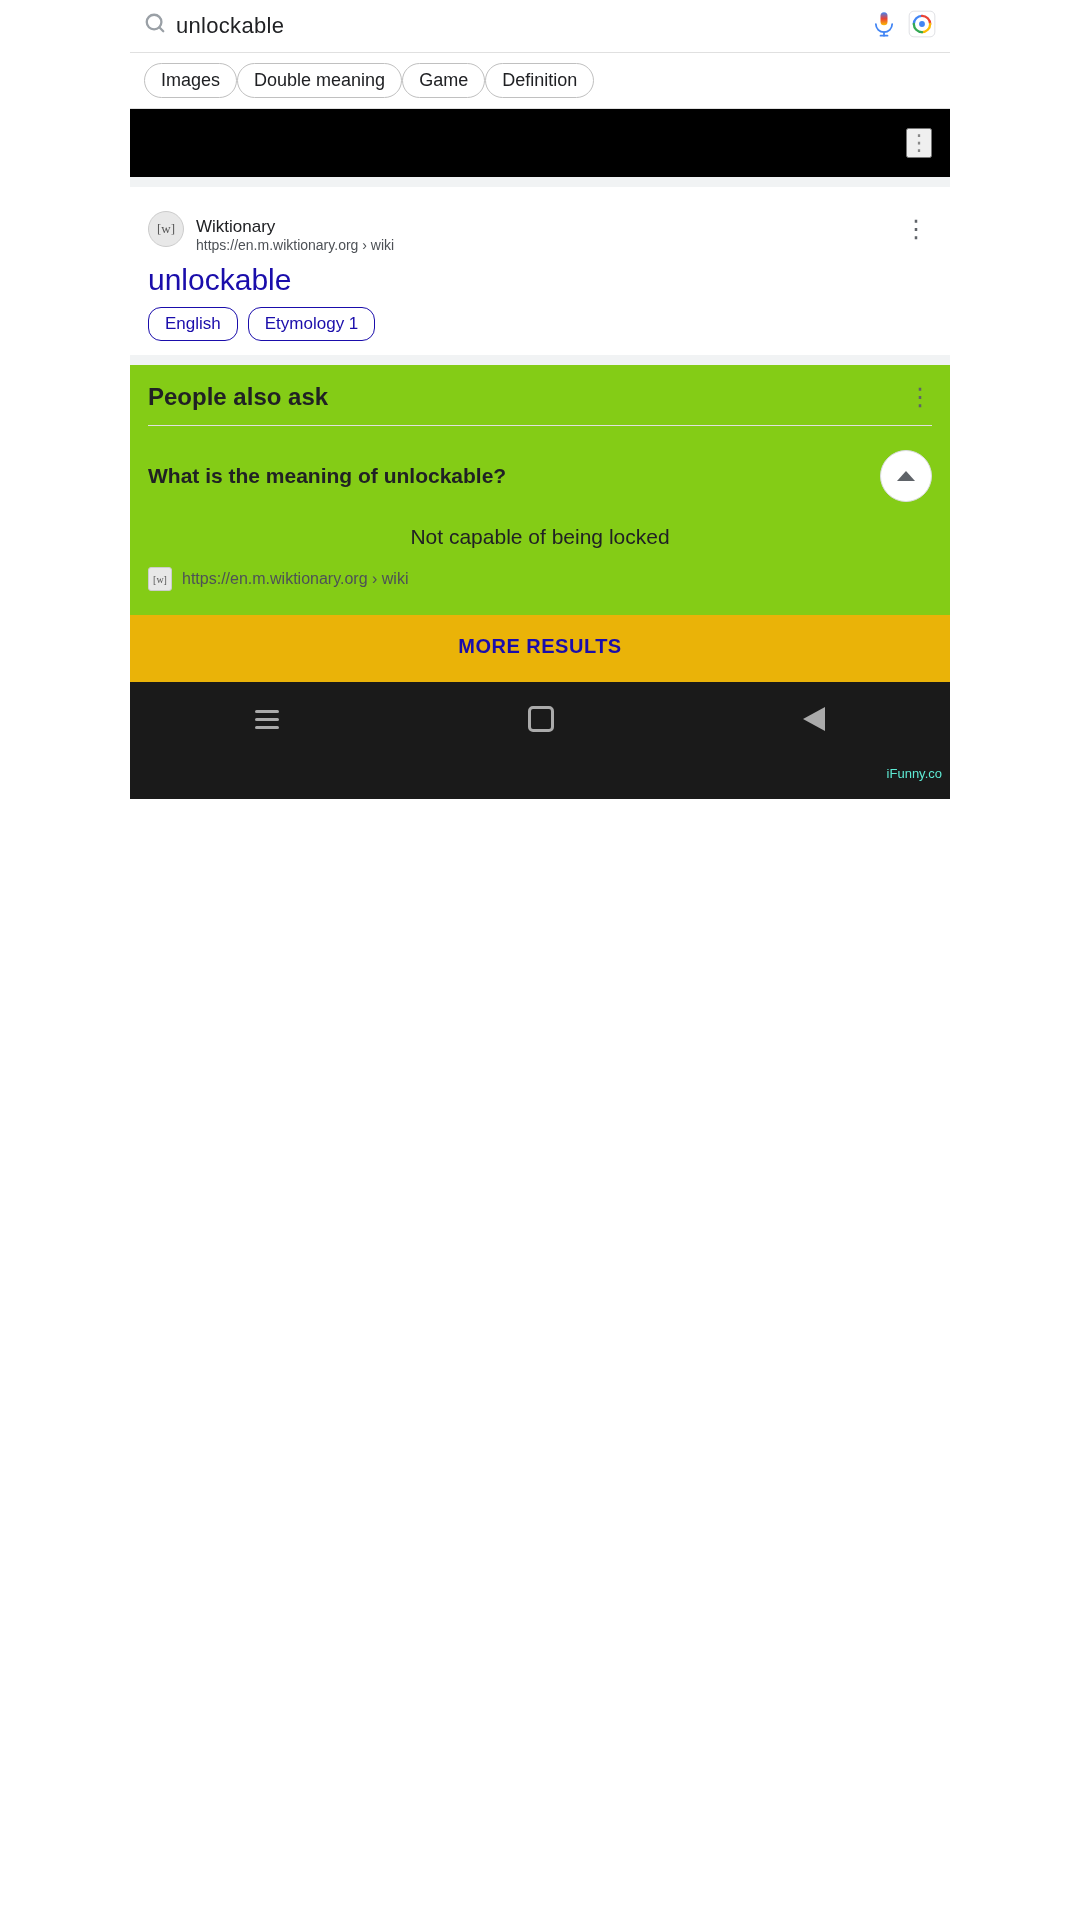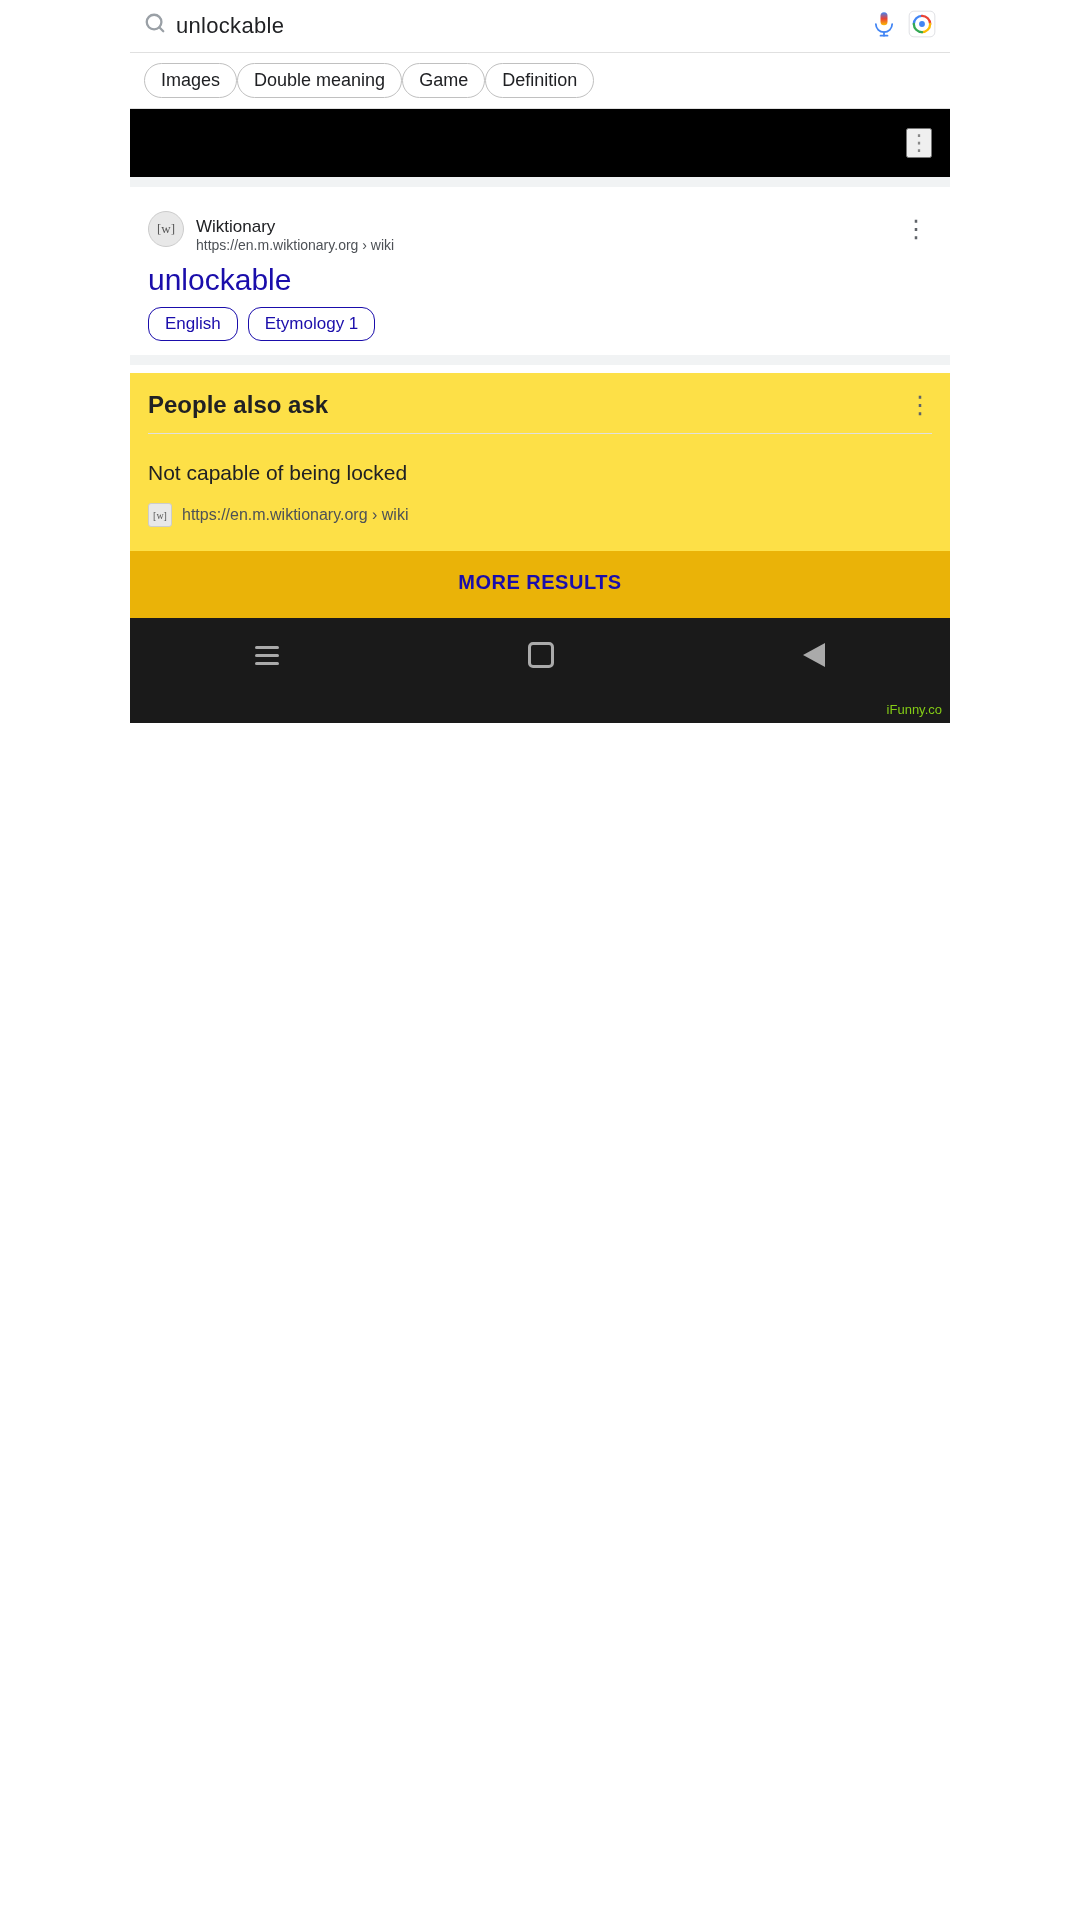--- a/index.html
+++ b/index.html
@@ -142,23 +142,22 @@
       border-radius: 13px;
       padding: 6px 16px;
       font-size: 17px;
       color: #1a0dab;
       background: #fff;
       cursor: pointer;
     }
 
     
     .paa-section {
-      background: #fde047;
+      background: #84cc16;
       padding: 18px 18px 0 18px;
-      margin-top: 8px;
     }
     .paa-header {
       display: flex;
       align-items: center;
       justify-content: space-between;
       margin-bottom: 14px;
     }
     .paa-title {
       font-size: 24px;
       font-weight: 700;
@@ -201,20 +200,21 @@
     .chevron-up {
       width: 0; height: 0;
       border-left: 9px solid transparent;
       border-right: 9px solid transparent;
       border-bottom: 10px solid #5f6368;
     }
 
     
     .paa-answer-block {
       padding: 8px 0 18px 0;
+      text-align: center;
     }
     .paa-short-answer {
       font-size: 21px;
       color: #202124;
       margin-bottom: 16px;
       line-height: 1.4;
     }
     .paa-long-answer {
       font-size: 20px;
       color: #202124;
@@ -295,23 +295,23 @@
       width: 0; height: 0;
       border-top: 12px solid transparent;
       border-bottom: 12px solid transparent;
       border-right: 22px solid #aaa;
     }
 
     
     .ifunny-watermark {
       background: #1a1a1a;
       text-align: right;
-      padding: 2px 8px 6px 0;
+      padding: 2px 8px 18px 0;
       font-size: 13px;
-      color: #84cc16;
+      color: #5eead4;
     }
   </style>
 </head>
 <body>
 
 <div class="search-bar">
   <span class="search-icon-wrap">
     <svg width="22" height="22" viewBox="0 0 24 24" fill="none" stroke="#9aa0a6" stroke-width="2.5" stroke-linecap="round" stroke-linejoin="round">
       <circle cx="11" cy="11" r="8"></circle>
         <line x1="21" y1="21" x2="16.65" y2="16.65"></line>
@@ -388,20 +388,26 @@
 <div class="divider"></div>
 
 <div class="paa-section">
   <div class="paa-header">
     <span class="paa-title">People also ask</span>
     <button class="paa-more-btn">⋮</button>
   </div>
   <div class="paa-divider"></div>
 
   <div>
+    <div class="paa-question-row">
+      <span class="paa-question-text">What is the meaning of unlockable?</span>
+      <button class="paa-chevron-btn">
+        <div class="chevron-up"></div>
+      </button>
+    </div>
 
     <div class="paa-answer-block">
       <p class="paa-short-answer">Not capable of being locked</p>
 
 
       <div class="paa-source-row">
         <div class="paa-fav">
           <span>[w]</span>
         </div>
         <span class="paa-source-url">https://en.m.wiktionary.org › wiki</span>

